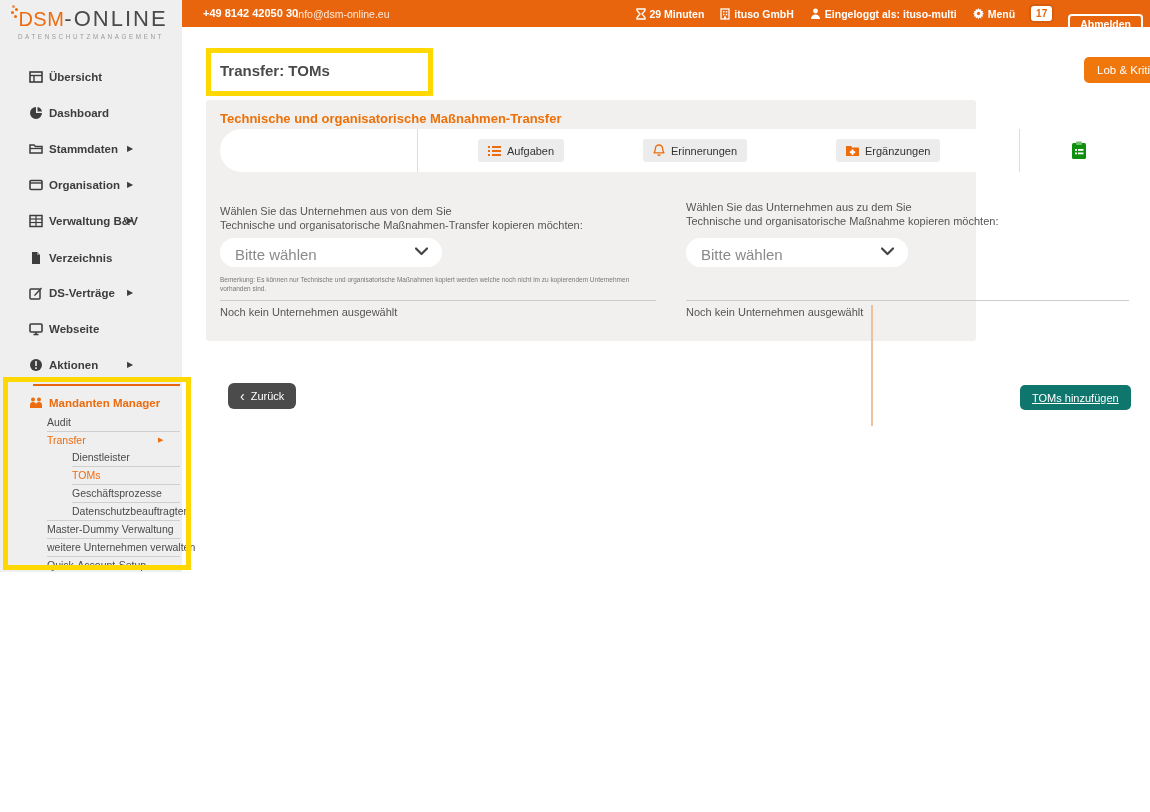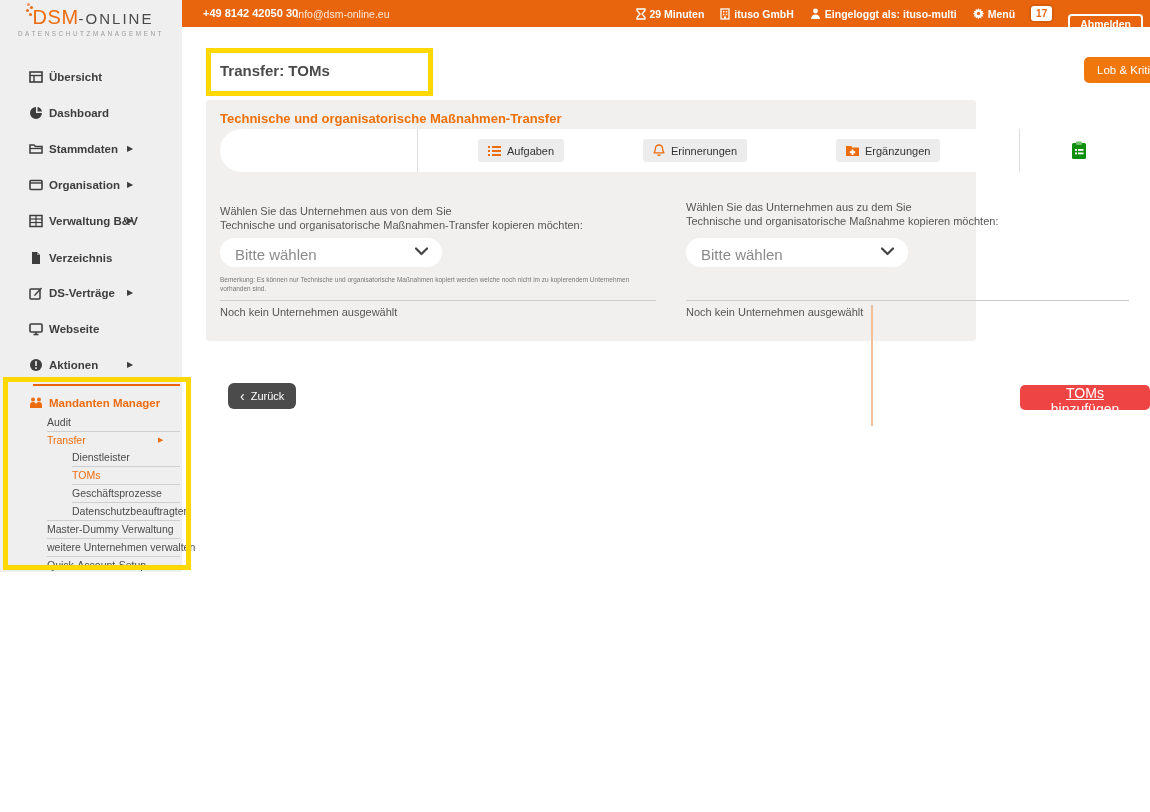--- a/index.html
+++ b/index.html
@@ -5,21 +5,21 @@
   * { margin:0; padding:0; box-sizing:border-box; }
   html,body { background:#fff; }
   body { font-family:"Liberation Sans","DejaVu Sans",sans-serif; }
   #screen { position:relative; width:1150px; height:812px; background:#fff; overflow:hidden; }
 
   
   .sidebar { position:absolute; left:0; top:0; width:182px; height:572px; background:#efefef; }
   .logo { position:absolute; left:0; top:6px; width:182px; text-align:center; }
   .logo-line { font-size:20px; letter-spacing:.5px; }
   .logo-dsm { color:#ed6c0e; font-weight:normal; }
-  .logo-online { color:#4a4a4a; font-weight:300; letter-spacing:2px; font-size:15px; }
+  .logo-online { color:#4a4a4a; font-weight:300; letter-spacing:2px; font-size:22px; }
   .logo-sub { font-size:6.3px; letter-spacing:2.6px; color:#9a9a9a; margin-top:1px; }
   .logo-dots { display:inline-block; width:3px; height:3px; background:#ed6c0e; border-radius:50%; vertical-align:8px; margin-right:1px;
     box-shadow:-3px -4px 0 #ed6c0e, 1px -7px 0 #ed6c0e, -2px -10px 0 #f0925a; }
 
   .nav-item { position:absolute; left:0; width:182px; height:20px; cursor:pointer; }
   .nav-item .ico { position:absolute; left:29px; top:1px; width:14px; height:14px; }
   .nav-item .lbl { position:absolute; left:49px; top:2px; font-size:11.5px; font-weight:bold; color:#3d3d3d; white-space:nowrap; }
   .nav-item .arr { position:absolute; left:127px; top:3px; font-size:8px; color:#3d3d3d; }
 
   .mgr-rule { position:absolute; left:33px; top:384px; width:147px; height:0; border-top:2px solid #e8650e; }
@@ -61,21 +61,21 @@
   .col-label { position:absolute; font-size:11px; color:#555; line-height:14px; white-space:nowrap; }
   .dropdown { position:absolute; width:222px; height:29px; background:#fff; border-radius:15px; cursor:pointer; }
   .dropdown .val { position:absolute; left:15px; top:8px; font-size:15px; color:#8a8a8a; }
   .dropdown .chev { position:absolute; right:14px; top:9px; }
   .note { position:absolute; font-size:6.5px; color:#777; line-height:9px; width:418px; }
   .col-hr { position:absolute; height:0; border-top:1px solid #ccc; }
   .empty-state { position:absolute; font-size:11px; color:#555; }
   .v-div { position:absolute; left:665px; top:205px; width:0; height:121px; border-left:2px solid #eec09c; }
 
   .btn-back { position:absolute; left:228px; top:383px; height:26px; background:#4b4b4b; border:none; border-radius:6px; color:#fff; font-size:11px; padding:0 12px; cursor:pointer; display:flex; align-items:center; gap:6px; }
-  .btn-submit { position:absolute; left:1020px; top:385px; height:25px; background:#ef4444; border:none; border-radius:5px; color:#fff; font-size:14px; padding:0 12px; cursor:pointer;text-decoration:underline; }
+  .btn-submit { position:absolute; left:1020px; top:385px; height:25px; background:#0f766e; border:none; border-radius:5px; color:#fff; font-size:11px; padding:0 12px; cursor:pointer;text-decoration:underline; }
   svg { display:block; }
 </style>
 </head>
 <body>
 
 <div id="screen">
 
   <div class="sidebar">
     <div class="logo">
       <div class="logo-line"><span class="logo-dots"></span><span class="logo-dsm">DSM</span><span class="logo-online">-ONLINE</span></div>

